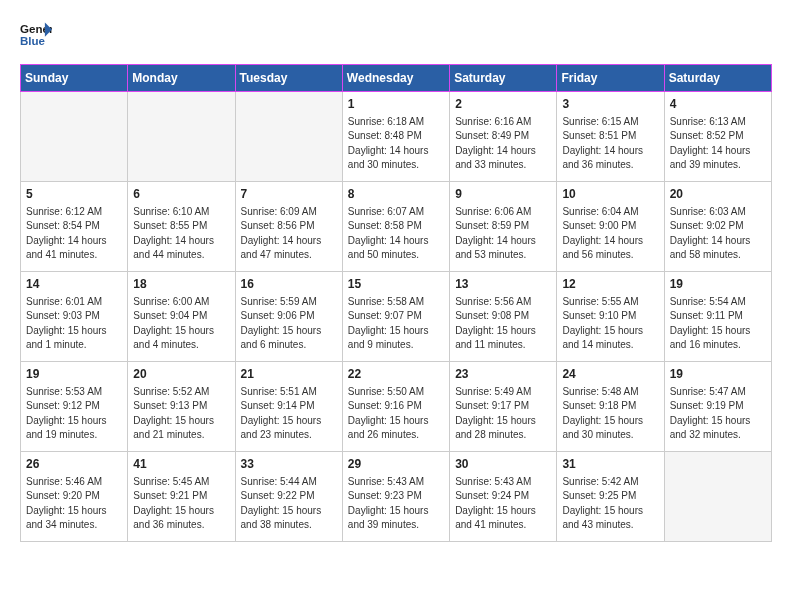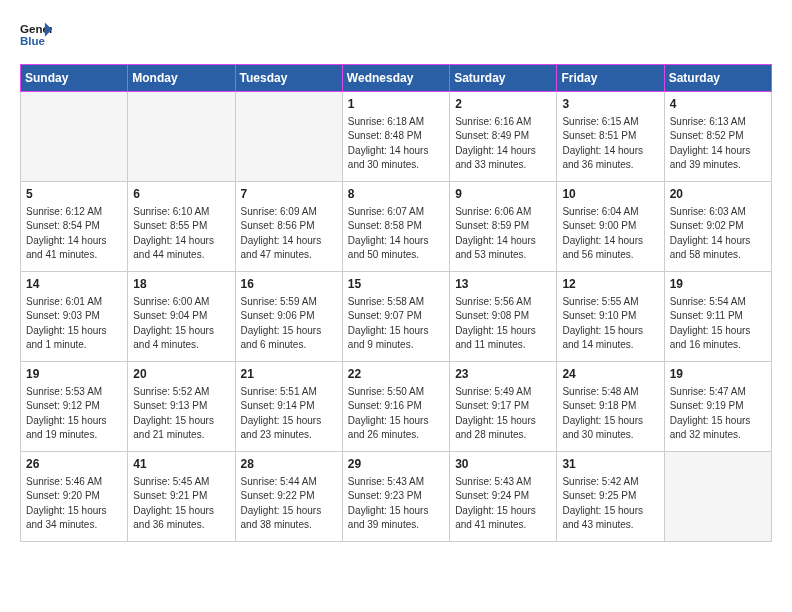--- a/index.html
+++ b/index.html
@@ -217,21 +217,21 @@
       <tr>
         <td>
           <div class="day-num">26</div>
           <div class="cell-text">Sunrise: 5:46 AM<br>Sunset: 9:20 PM<br>Daylight: 15 hours<br>and 34 minutes.</div>
         </td>
         <td>
           <div class="day-num">41</div>
           <div class="cell-text">Sunrise: 5:45 AM<br>Sunset: 9:21 PM<br>Daylight: 15 hours<br>and 36 minutes.</div>
         </td>
         <td>
-          <div class="day-num">28</div>
+          <div class="day-num">33</div>
           <div class="cell-text">Sunrise: 5:44 AM<br>Sunset: 9:22 PM<br>Daylight: 15 hours<br>and 38 minutes.</div>
         </td>
         <td>
           <div class="day-num">29</div>
           <div class="cell-text">Sunrise: 5:43 AM<br>Sunset: 9:23 PM<br>Daylight: 15 hours<br>and 39 minutes.</div>
         </td>
         <td>
           <div class="day-num">30</div>
           <div class="cell-text">Sunrise: 5:43 AM<br>Sunset: 9:24 PM<br>Daylight: 15 hours<br>and 41 minutes.</div>
         </td>

